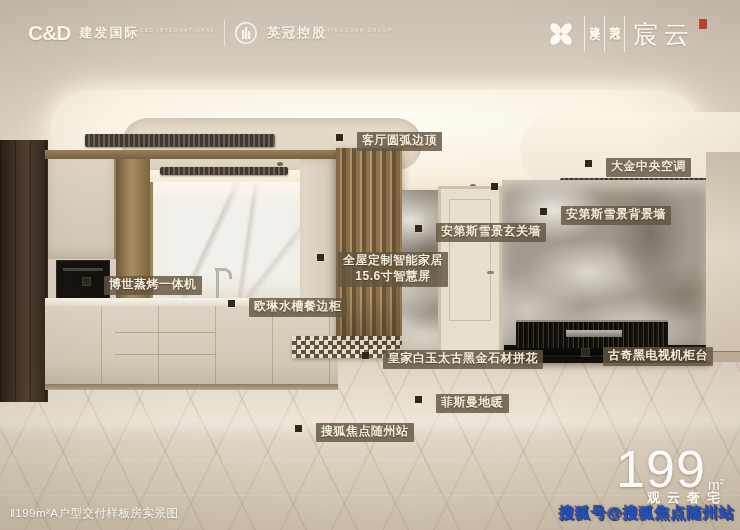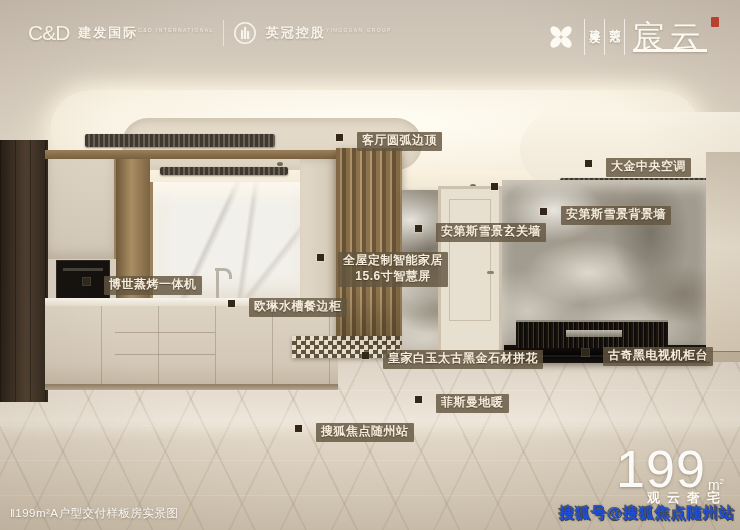--- a/index.html
+++ b/index.html
@@ -132,35 +132,35 @@
   .callout { display:flex; align-items:flex-start; gap:14px; z-index:40; }
   .bullet { flex:0 0 auto; width:7px; height:7px; margin-top:2px; background:#33271a;
     box-shadow:0 0 0 1px rgba(255,248,230,.18); }
   .clabel { background:rgba(99,85,64,.82); color:#f5ecdc; font-size:12px; font-weight:bold;
     line-height:1.32; padding:1px 5px 2px; white-space:pre-line; border-radius:1px;
     text-shadow:0 1px 1px rgba(50,38,22,.5); letter-spacing:.5px; }
 
   
   .logo-left { left:28px; top:20px; display:flex; align-items:center; gap:9px;
     color:#faf7ef; z-index:50; text-shadow:0 1px 2px rgba(120,104,82,.45); opacity:.95; }
-  .cd-mark { font-size:21px; font-weight:normal; letter-spacing:-1px; }
+  .cd-mark { font-size:21px; font-weight:bold; letter-spacing:-1px; }
   .brand-col { display:flex; flex-direction:row; line-height:1.1; }
   .brand-cn { font-size:13px; font-weight:bold; letter-spacing:2px; }
   .brand-sub { font-size:5px; letter-spacing:1.4px; opacity:.85; margin-top:2px; }
   .logo-div { width:1px; height:26px; background:rgba(250,247,239,.6); }
   .yg-icon { width:24px; height:24px; }
   .logo-right { left:546px; top:16px; display:flex; align-items:center; gap:8px;
     color:#fcfaf3; z-index:50; text-shadow:0 1px 2px rgba(120,104,82,.4); }
   .flower-icon { width:30px; height:30px; }
   .vcols { display:flex; gap:0; }
   .vcol { writing-mode:vertical-rl; font-size:11px; font-weight:bold; letter-spacing:3px;
     border-left:1px solid rgba(252,250,243,.75); padding:1px 2px; height:36px; }
   .vcol:last-child { border-right:1px solid rgba(252,250,243,.75); }
-  .proj-name { font-family:"Liberation Serif", serif; font-size:31px; letter-spacing:6px;
-    font-weight:500; position:relative; padding-right:10px;text-decoration:underline; }
+  .proj-name { font-family:"Liberation Serif", serif; font-size:25px; letter-spacing:6px;
+    font-weight:500; position:relative; padding-right:10px; }
   .seal { position:absolute; right:-2px; top:1px; width:8px; height:10px; background:#b8402f;
     border-radius:1px; }
 
   
   .caption { left:10px; bottom:9px; color:rgba(255,255,255,.92); font-size:11.5px;
     letter-spacing:.5px; z-index:50; text-shadow:0 1px 2px rgba(100,85,65,.5); }
   .area-big { right:16px; bottom:34px; color:rgba(255,255,255,.95); z-index:45;
     display:flex; text-shadow:0 1px 3px rgba(110,95,75,.5); }
   .area-num { font-size:52px; font-weight:200; line-height:.85; letter-spacing:1px; }
   .area-unit { font-size:14px; margin-left:2px; line-height:1.6;margin-top:27px; }

